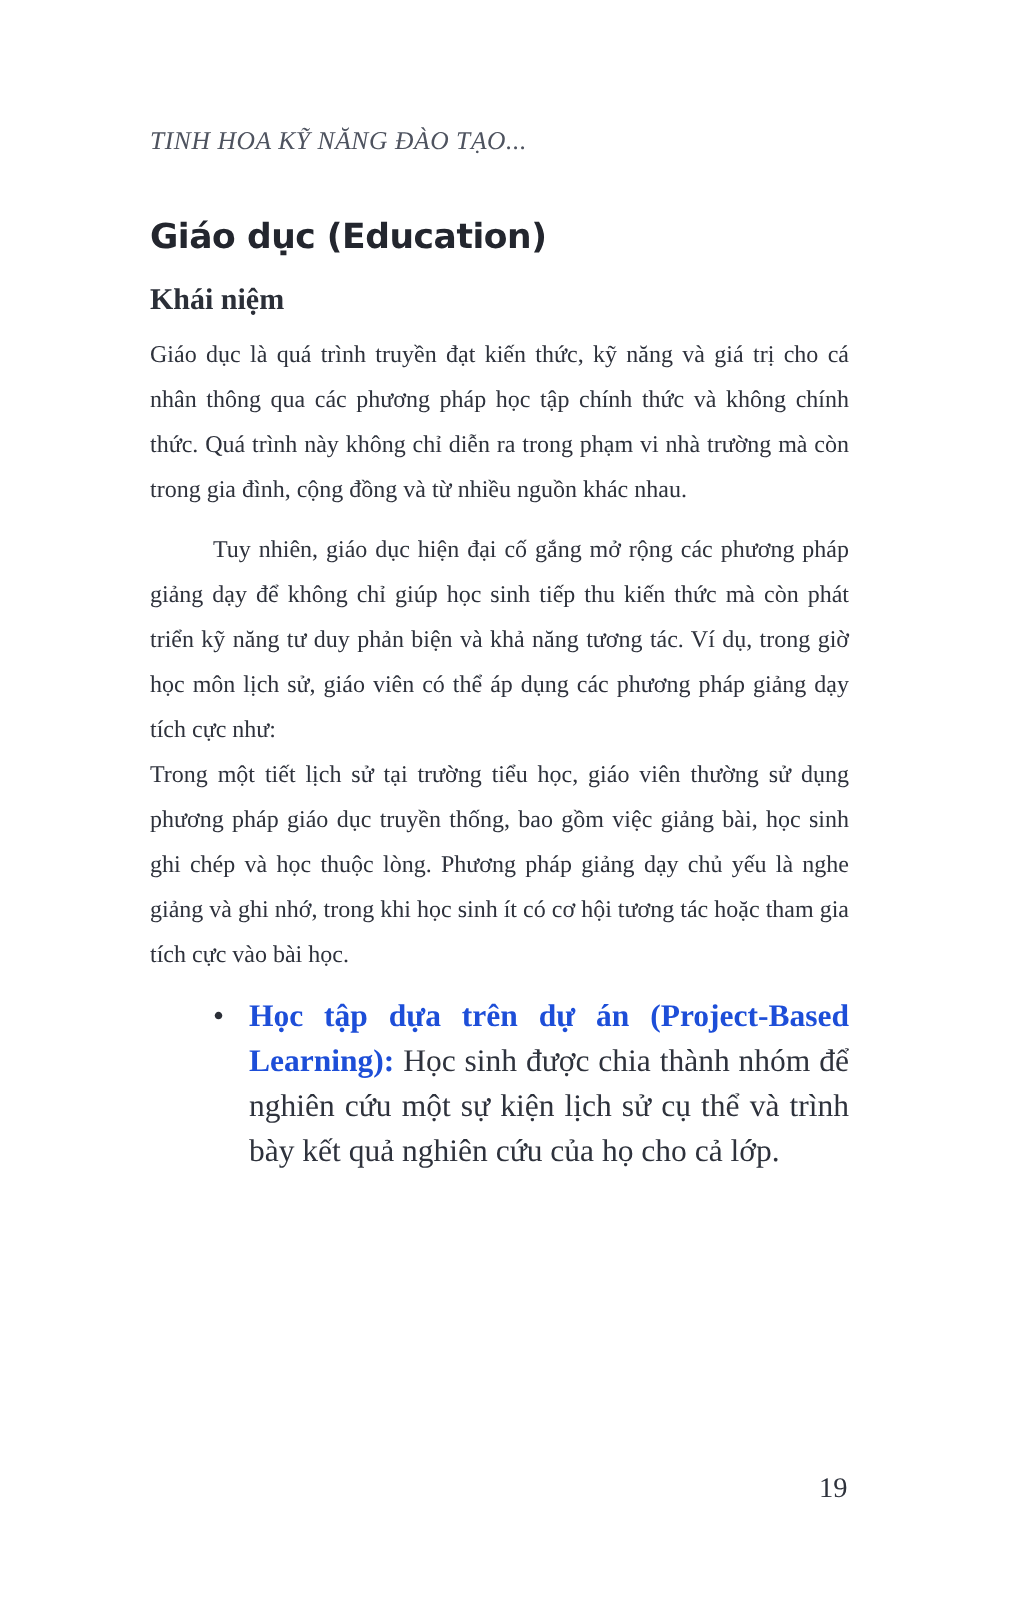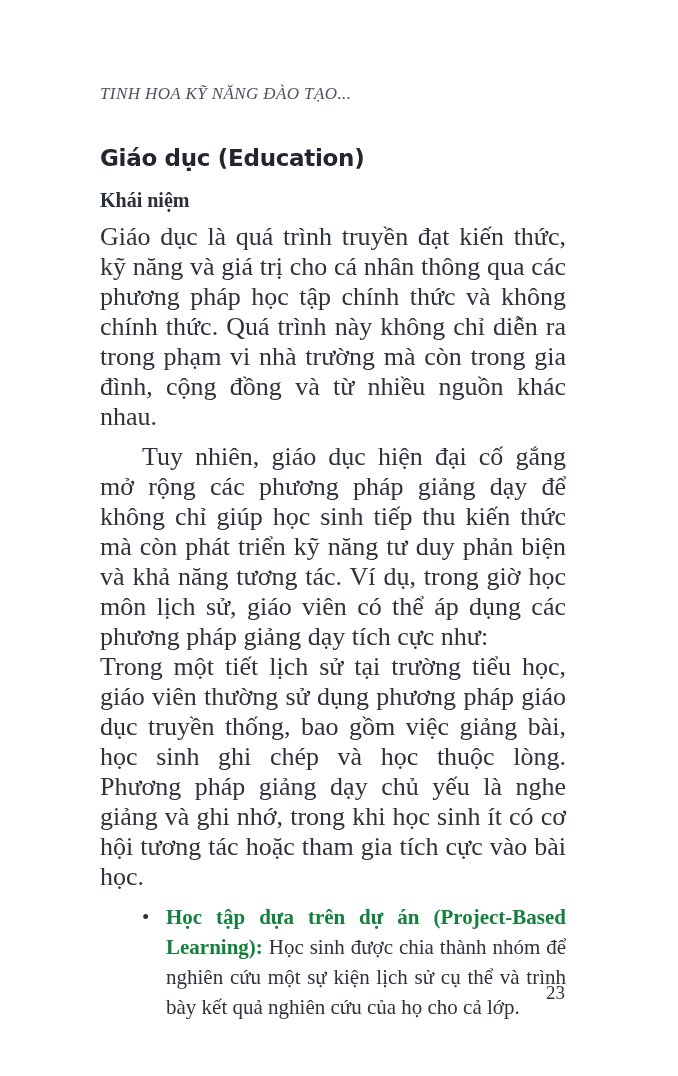--- a/index.html
+++ b/index.html
@@ -41,21 +41,21 @@
     font-weight: bold;
     font-size: 20px;
     line-height: 28px;
     color: #2b2f38;
     margin: 0 0 8px 0;
   }
   .subheading.second {
     margin-top: 22px;
   }
   p.body-text {
-    font-size: 26px;
+    font-size: 16px;
     line-height: 30px;
     text-align: justify;
     margin: 0 0 0 0;
   }
   p.body-text.first {
     margin-bottom: 0;
   }
   p.body-text.indented {
     text-indent: 42px;
     margin-top: 10px;
@@ -70,21 +70,21 @@
     width: 24px;
     flex: 0 0 24px;
     color: #2b2f38;
   }
   .bullet-body {
     flex: 1;
     text-align: justify;
   }
   .bullet-lead {
     font-weight: bold;
-    color: #15803d;
+    color: #1d4ed8;
   }
   .page-number {
     position: absolute;
     top: 982px;
     right: 113px;
     font-size: 19px;
     line-height: 22px;
     color: #2e323c;
   }
 </style>
@@ -107,14 +107,14 @@
 
     <p class="body-text">Trong một tiết lịch sử tại trường tiểu học, giáo viên thường sử dụng phương pháp giáo dục truyền thống, bao gồm việc giảng bài, học sinh ghi chép và học thuộc lòng. Phương pháp giảng dạy chủ yếu là nghe giảng và ghi nhớ, trong khi học sinh ít có cơ hội tương tác hoặc tham gia tích cực vào bài học.</p>
 
     <div class="bullet-item">
       <span class="bullet-marker">•</span>
       <span class="bullet-body"><span class="bullet-lead">Học tập dựa trên dự án (Project-Based Learning):</span><span> Học sinh được chia thành nhóm để nghiên cứu một sự kiện lịch sử cụ thể và trình bày kết quả nghiên cứu của họ cho cả lớp.</span></span>
     </div>
 
   </div>
 
-  <div class="page-number">23</div>
+  <div class="page-number">19</div>
 </div>
 
 </body></html>

